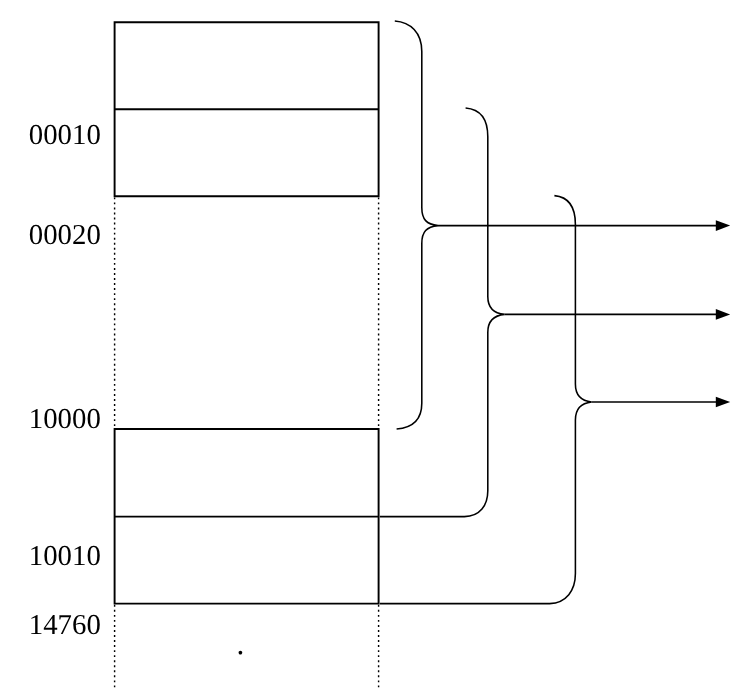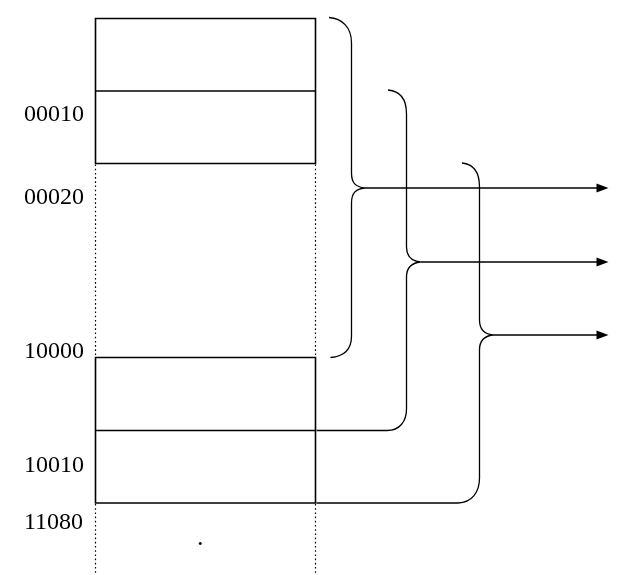--- a/index.html
+++ b/index.html
@@ -49,21 +49,21 @@
 </style>
 </head>
 <body>
 
 <div class="stage">
 
   <div class="addr addr-00010">00010</div>
   <div class="addr addr-00020">00020</div>
   <div class="addr addr-10000">10000</div>
   <div class="addr addr-10010">10010</div>
-  <div class="addr addr-10020">11080</div>
+  <div class="addr addr-10020">14760</div>
 
   <div class="ellipsis-dot">.</div>
 
   <svg class="diagram-svg" viewBox="0 0 628 575" xmlns="http://www.w3.org/2000/svg">
     <g fill="none" stroke="#000000">
 
       <g stroke-width="1.6">
         <path d="M95.5,18.5 H315.5 V163.5 H95.5 Z"></path>
         <path d="M95.5,91 H315.5"></path>
       </g>

